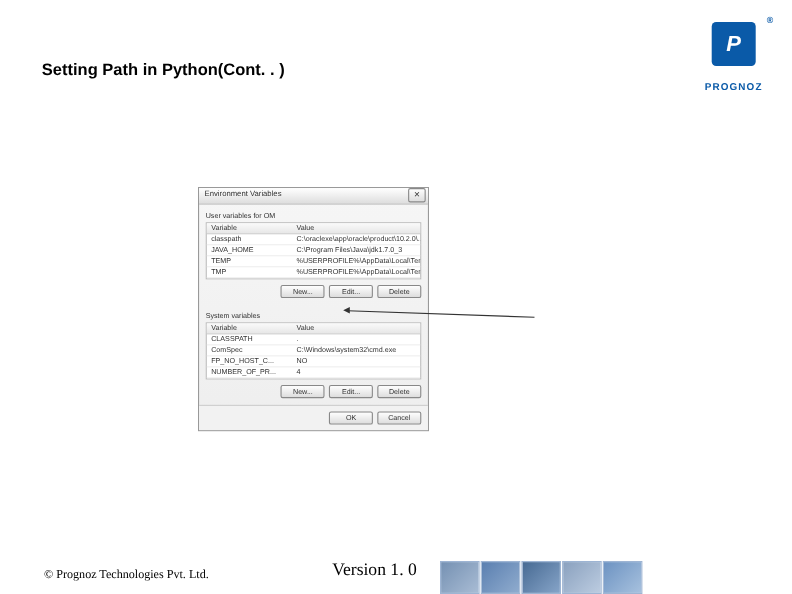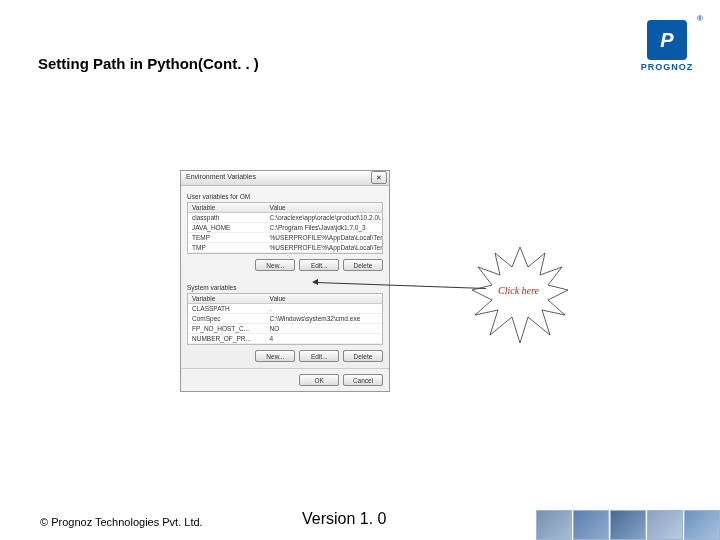--- a/index.html
+++ b/index.html
@@ -3,21 +3,21 @@
 <meta charset="utf-8">
 <style>
   * { box-sizing: border-box; margin: 0; padding: 0; }
   html, body { width: 720px; height: 540px; font-family: Arial, Helvetica, sans-serif; background: #fff; color: #000; }
   .slide { width: 720px; height: 540px; position: relative; overflow: hidden; }
   .heading { position: absolute; left: 38px; top: 55px; font-size: 15px; font-weight: bold; }
   .step { position: absolute; left: 55px; top: 100px; font-size: 14px; font-weight: bold; }
   .logo { position: absolute; right: 25px; top: 20px; width: 56px; text-align: center; color: #0a5aa8; font-weight: bold; }
   .logo .reg { position: absolute; right: -8px; top: -6px; font-size: 8px; }
   .logo .box { width: 40px; height: 40px; margin: 0 auto; background: #0a5aa8; border-radius: 4px; display: flex; align-items: center; justify-content: center; color: #fff; font-size: 20px; font-style: italic; font-weight: bold; }
-  .logo .brand { font-size: 9px; letter-spacing: 1px; margin-top: 2px; }
+  .logo .brand { font-size: 9px; letter-spacing: 1px; margin-top: 14px; }
 
   .dialog { position: absolute; left: 180px; top: 170px; width: 210px; background: linear-gradient(#f6f6f6,#eee); border: 1px solid #999; font-size: 6.5px; color: #333; }
   .dlg-title { height: 15px; padding: 2px 5px; border-bottom: 1px solid #bbb; background: linear-gradient(#fff,#ddd); font-size: 7px; }
   .dlg-close { position: absolute; right: 2px; top: 0; width: 16px; height: 13px; border: 1px solid #888; border-radius: 2px; background: linear-gradient(#fefefe,#ddd); text-align: center; line-height: 11px; font-size: 7px; }
   .section { padding: 4px 6px 6px 6px; }
   .sec-label { margin: 3px 0 2px 0; font-size: 6.5px; }
   .tbl { width: 100%; border: 1px solid #bbb; background: #fff; }
   .tbl .hdr { display: flex; background: linear-gradient(#fafafa,#e7e7e7); border-bottom: 1px solid #ccc; }
   .tbl .hdr span, .row span { padding: 1px 4px; }
   .row { display: flex; border-bottom: 1px solid #eee; }
@@ -25,21 +25,21 @@
   .col-d { width: 60%; overflow: hidden; white-space: nowrap; }
   .btn-row { text-align: right; padding-top: 5px; }
   .btn { display: inline-block; min-width: 40px; padding: 1.5px 6px; border: 1px solid #888; border-radius: 2px; background: linear-gradient(#fefefe,#ddd); text-align: center; margin-left: 2px; }
   .dlg-actions { text-align: right; padding: 5px 6px; border-top: 1px solid #ccc; background: #f2f2f2; }
 
   .callout { position: absolute; left: 470px; top: 245px; width: 100px; height: 100px; }
   .callout .txt { position: absolute; left: 28px; top: 40px; font-size: 10px; color: #b22222; font-family: Georgia, serif; font-style: italic; }
   .arrow-line { position: absolute; border-top: 1px solid #333; transform-origin: left center; }
   .arrow-head { position: absolute; width: 0; height: 0; border-left: 6px solid #333; border-top: 3px solid transparent; border-bottom: 3px solid transparent; }
 
-  .footer { position: absolute; left: 0; bottom: 0; width: 720px; height: 34px; display: flex; align-items: center; }
+  .footer { position: absolute; left: 0; bottom: 0; width: 584px; height: 34px; display: flex; align-items: center; font-family: Liberation Serif, serif; }
   .copyright { position: absolute; left: 40px; bottom: 12px; font-size: 11px; }
   .version { position: absolute; left: 302px; bottom: 12px; font-size: 16px; }
   .footer-tiles { position: absolute; right: 0; bottom: 0; display: flex; }
   .tile { width: 36px; height: 30px; margin-left: 1px; background: linear-gradient(135deg,#6691c9,#95b4dd); border: 1px solid #9db4d3; }
   .t1{background:linear-gradient(135deg,#7591b3,#a9bcd4)}
   .t2{background:linear-gradient(135deg,#5a7fb0,#90acce)}
   .t3{background:linear-gradient(135deg,#476a93,#86a4c8)}
   .t4{background:linear-gradient(135deg,#8aa1bf,#bccce0)}
   .t5{background:linear-gradient(135deg,#6d93c2,#a7c1de)}
 </style>
@@ -126,26 +126,20 @@
 
     <div class="dlg-actions">
       <span class="btn">OK</span>
       <span class="btn">Cancel</span>
     </div>
   </div>
 
   <div class="arrow-line" style="left:316px; top:282px; width:170px; transform:rotate(2deg);"></div>
   <div class="arrow-head" style="left:312px; top:279px; transform:rotate(180deg);"></div>
 
-  <div class="callout">
-    <svg viewBox="0 0 100 100" width="100" height="100">
-      <polygon points="50,2 58,22 75,8 70,30 92,22 78,40 98,45 78,55 95,70 72,65 80,90 58,72 50,98 42,72 20,90 28,65 5,70 22,55 2,45 22,40 8,22 30,30 25,8 42,22" fill="none" stroke="#333" stroke-width="0.8"></polygon>
-    </svg>
-    <div class="txt">Click here</div>
-  </div>
 
   <div class="footer">
     <div class="copyright">© Prognoz Technologies Pvt. Ltd.</div>
     <div class="version">Version 1. 0</div>
     <div class="footer-tiles">
       <div class="tile t1"></div>
       <div class="tile t2"></div>
       <div class="tile t3"></div>
       <div class="tile t4"></div>
       <div class="tile t5"></div>

